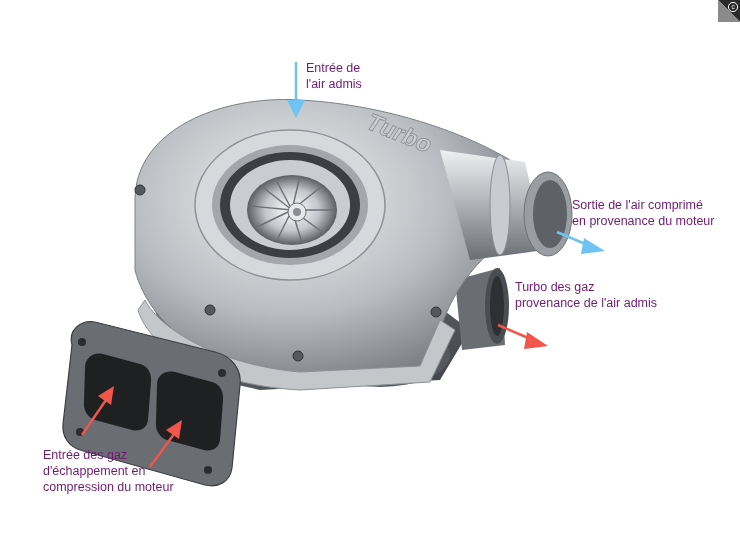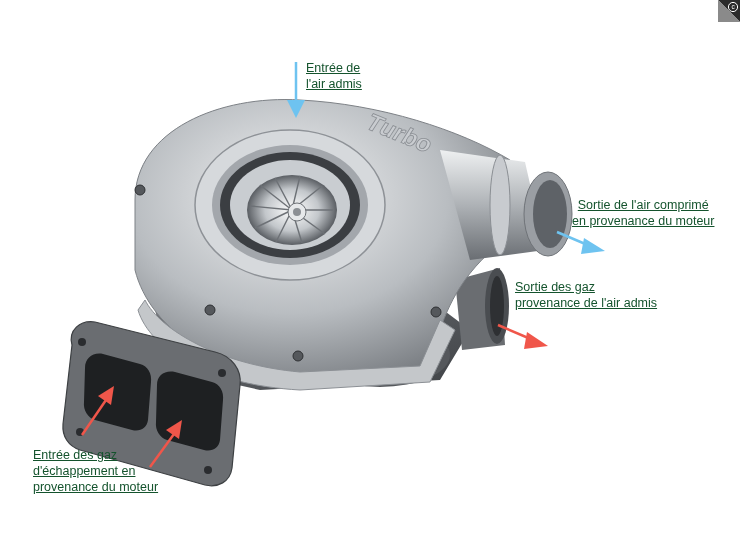--- a/index.html
+++ b/index.html
@@ -1,18 +1,18 @@
 <!DOCTYPE html>
 <html><head>
 <meta charset="utf-8">
 <style>
   html, body { margin:0; padding:0; background:#ffffff; }
   body { width:740px; height:555px; position:relative; overflow:hidden; font-family:"Liberation Sans", sans-serif; }
   .stage { position:absolute; left:0; top:0; width:740px; height:555px; }
-  .label { position:absolute; color:#14532d; font-size:12.5px; line-height:16px; white-space:nowrap;text-decoration:underline; }
+  .label { position:absolute; color:#701a75; font-size:12.5px; line-height:16px; white-space:nowrap; }
   .label div { display:block; }
   .copyright { position:absolute; right:0; top:0; width:22px; height:22px; }
 </style>
 </head>
 <body>
 
 <div class="stage">
   <svg width="740" height="555" viewBox="0 0 740 555">
     <defs>
       <radialGradient id="gHousing" cx="0.4" cy="0.35" r="0.75">
@@ -127,34 +127,34 @@
       <path d="M166 430 L182 420 L179 439 Z" fill="#f0564a"></path>
     </g>
   </svg>
 
   
   <div class="label" style="left:306px; top:60px;">
     <div>Entrée de</div>
     <div>l'air admis</div>
   </div>
 
-  <div class="label" style="left:572px; top:197px;text-align:center;">
+  <div class="label" style="left:572px; top:197px;">
     <div>Sortie de l'air comprimé</div>
     <div>en provenance du moteur</div>
   </div>
 
   <div class="label" style="left:515px; top:279px;">
-    <div>Sortie des gaz</div>
+    <div>Turbo des gaz</div>
     <div>provenance de l'air admis</div>
   </div>
 
-  <div class="label" style="left:33px; top:447px;">
+  <div class="label" style="left:43px; top:447px;">
     <div>Entrée des gaz</div>
     <div>d'échappement en</div>
-    <div>provenance du moteur</div>
+    <div>compression du moteur</div>
   </div>
 
   
   <svg class="copyright" width="22" height="22" viewBox="0 0 22 22">
     <path d="M0 0 L22 0 L22 22 Z" fill="#2b2b2b"></path>
     <path d="M0 0 L22 22 L0 22 Z" fill="#8a8a8a"></path>
     <circle cx="15" cy="7" r="4.6" fill="none" stroke="#ffffff" stroke-width="1"></circle>
     <text x="15" y="9.3" text-anchor="middle" font-family="Liberation Sans, sans-serif" font-size="6.5" fill="#ffffff">c</text>
   </svg>
 </div>

